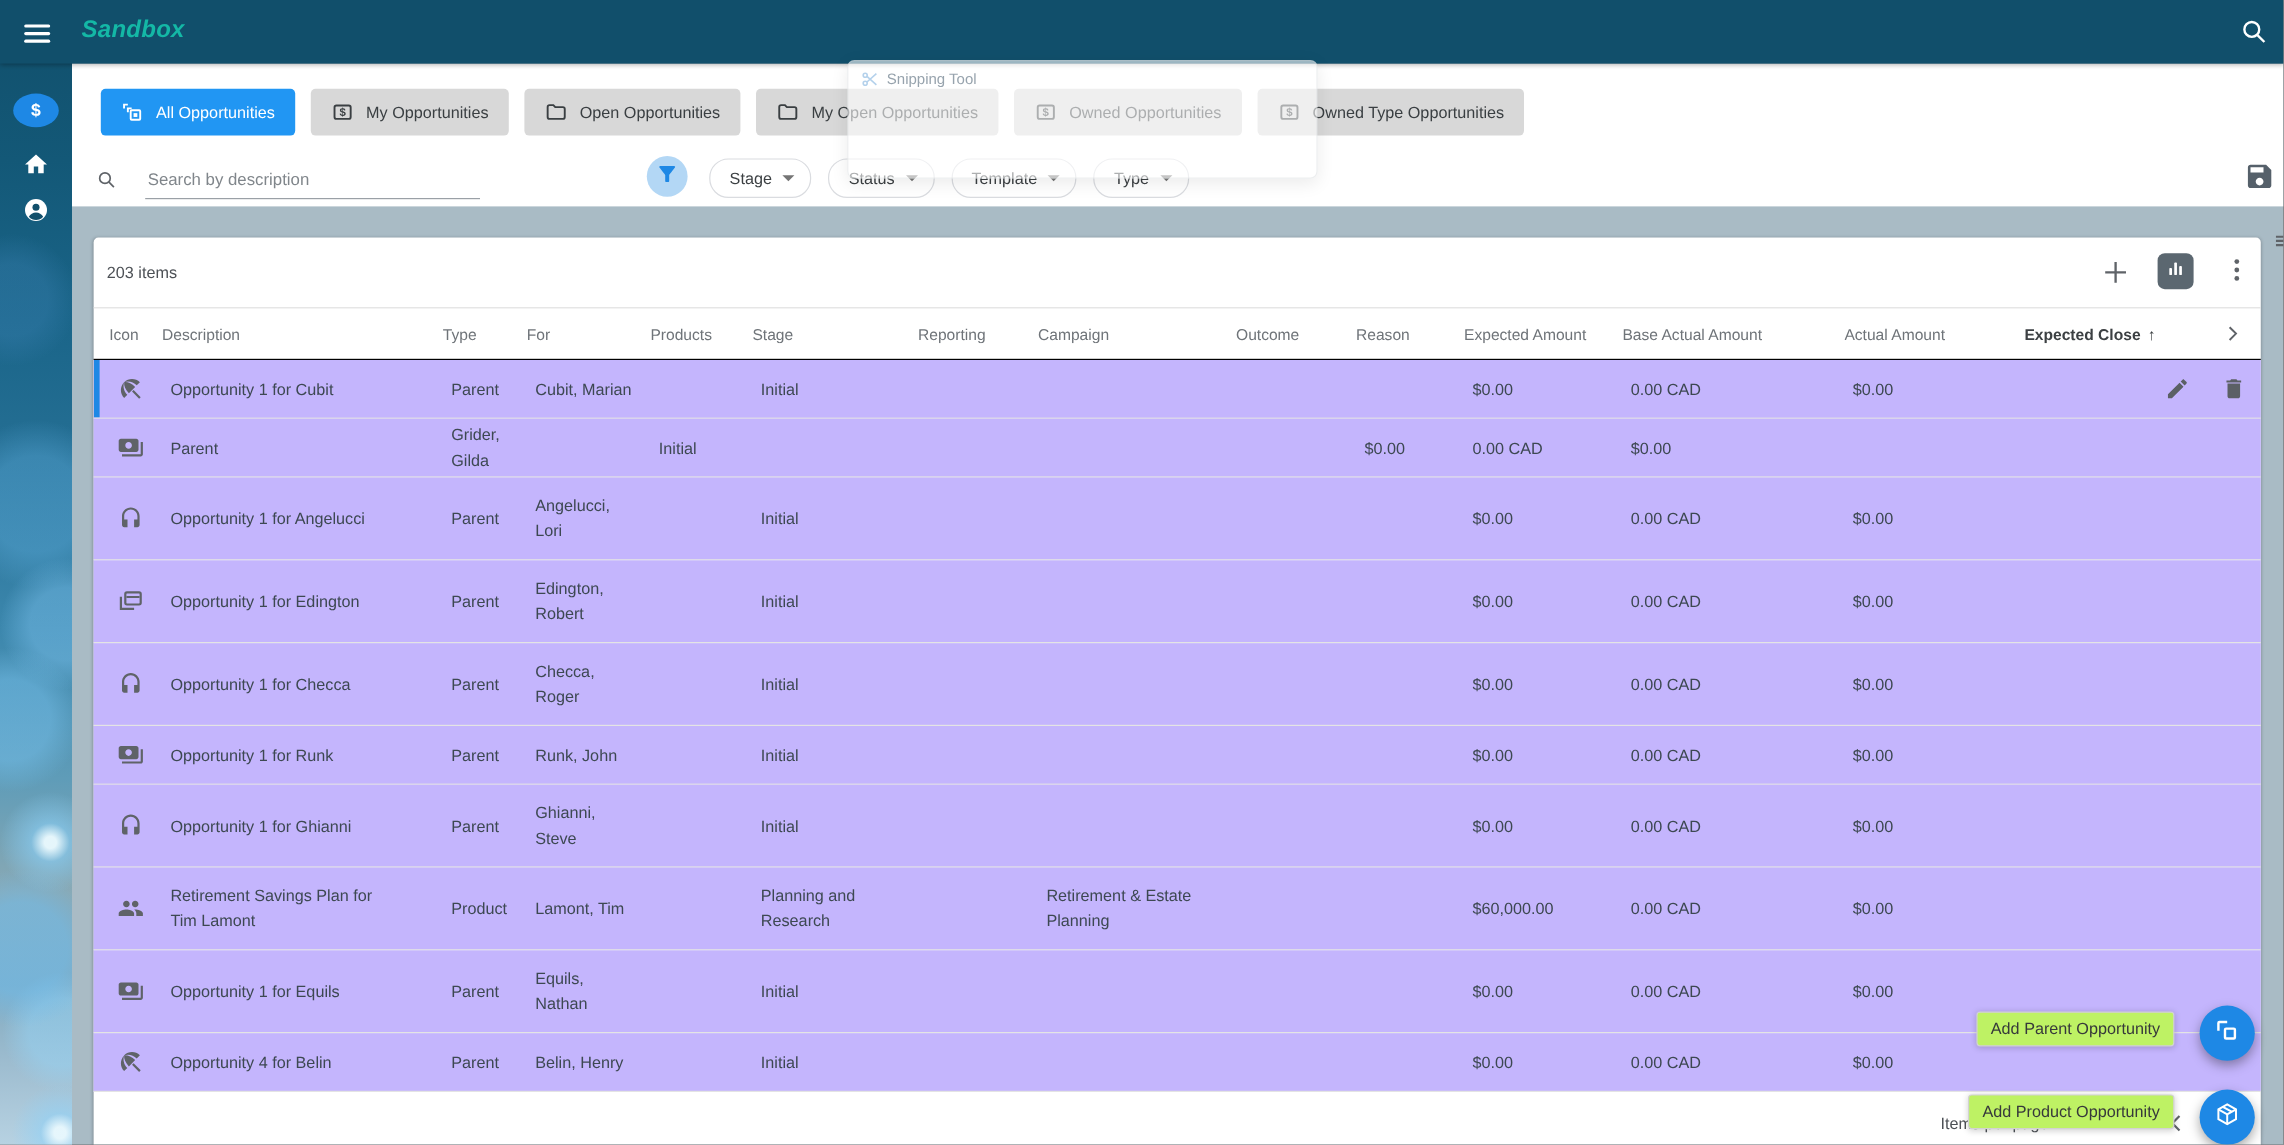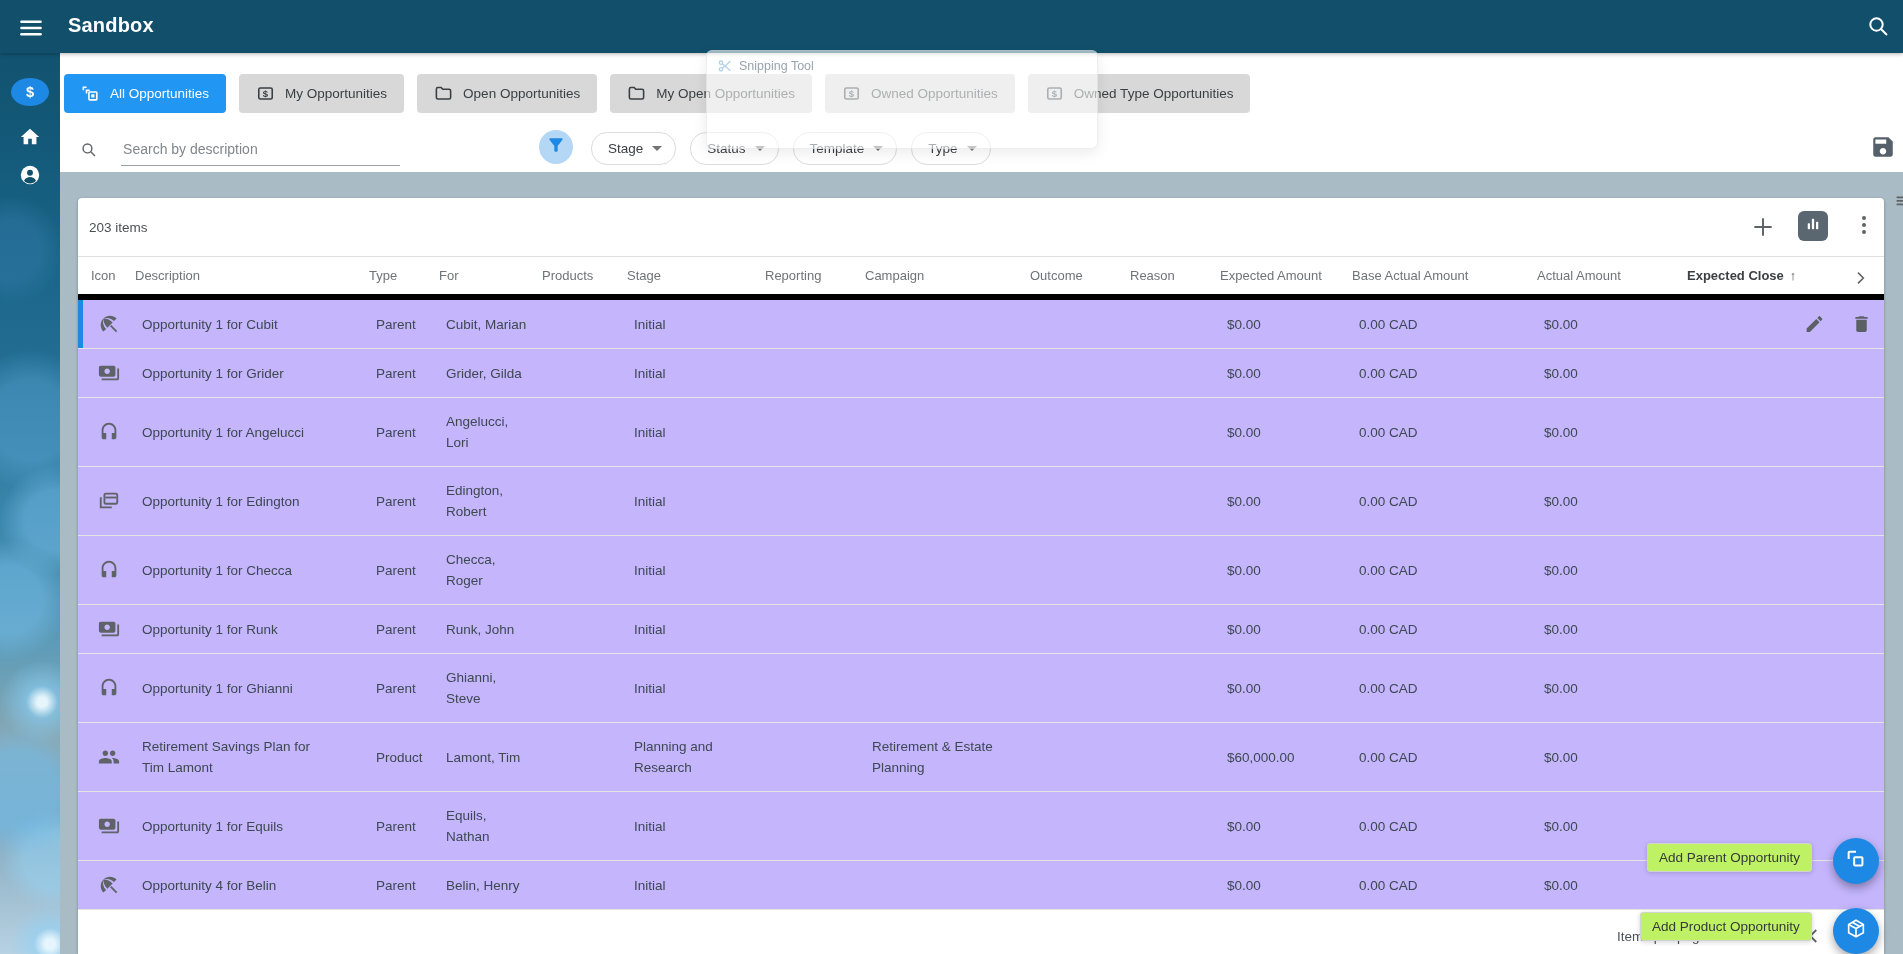--- a/index.html
+++ b/index.html
@@ -21,26 +21,26 @@
   .sb-item{position:absolute;left:0;width:60px;display:flex;justify-content:center;}
   .sb-dollar{top:78px;}
   .sb-dollar .pill{width:38px;height:28px;border-radius:50%;background:#1e88e5;display:flex;align-items:center;justify-content:center;color:#fff;}
   .sb-ic{width:22px;height:22px;color:#fff;}
   .sb-home{top:126px;} .sb-person{top:164px;}
 
   
   .topbar{position:absolute;left:0;top:0;width:1903px;height:53px;background:#114f6b;z-index:4;
           box-shadow:0 1px 4px rgba(0,0,0,.3);}
   .hamburger{position:absolute;left:18px;top:15px;width:26px;height:24px;color:#fff;cursor:pointer;}
-  .app-title{position:absolute;left:68px;top:14px;color:#ffffff;font-size:20px;font-weight:700;letter-spacing:.2px;}
+  .app-title{position:absolute;left:68px;top:14px;color:#14b8a6;font-size:20px;font-weight:700;letter-spacing:.2px;font-style:italic;}
   .top-search{position:absolute;left:1866px;top:14px;width:24px;height:24px;color:#fff;cursor:pointer;}
 
   
   .toolbar{position:absolute;left:60px;top:53px;width:1843px;height:119px;background:#fff;z-index:1;}
-  .tabs{position:absolute;left:4px;top:21px;display:flex;gap:13px;}
+  .tabs{position:absolute;left:24px;top:21px;display:flex;gap:13px;}
   .tab{display:flex;align-items:center;gap:10px;height:39px;padding:0 17px;border-radius:4px;
        background:#d8d8d8;color:#3a3f42;font-size:13.5px;font-weight:500;cursor:pointer;white-space:nowrap;}
   .tab.active{background:#2196f3;color:#fff;}
   .tab .t-ic{width:19px;height:19px;flex:0 0 auto;}
   .filter-row{position:absolute;left:0;top:0;width:100%;height:100%;}
   .search-wrap{position:absolute;left:20px;top:80px;width:320px;display:flex;align-items:flex-end;gap:24px;}
   .search-ic{width:18px;height:18px;color:#5f6368;margin-bottom:7px;}
   .search-input{border:none;border-bottom:1px solid #9aa0a6;outline:none;width:290px;height:30px;
                 font-size:14px;color:#202124;font-family:inherit;background:transparent;}
   .search-input::placeholder{color:#80868b;}
@@ -60,21 +60,21 @@
   .card-toolbar{position:relative;height:58px;border-bottom:1px solid #e0e0e0;}
   .items-count{position:absolute;left:11px;top:22px;font-size:13.5px;color:#4d5156;}
   .ct-plus{position:absolute;left:1672px;top:16px;width:26px;height:26px;color:#5f6368;cursor:pointer;}
   .ct-analytics{position:absolute;left:1720px;top:13px;width:30px;height:30px;border-radius:6px;background:#5b6770;
                 display:flex;align-items:center;justify-content:center;cursor:pointer;}
   .ct-analytics svg{width:18px;height:18px;color:#fff;}
   .ct-kebab{position:absolute;left:1774px;top:15px;width:24px;height:26px;color:#5f6368;cursor:pointer;}
 
   .grid{display:grid;grid-template-columns:44px 234px 70px 103px 85px 138px 100px 165px 100px 90px 132px 185px 150px minmax(0,1fr);
         padding-left:20px;box-sizing:border-box;}
-  .thead{position:relative;height:43px;border-bottom:6px solid #000000;align-items:center;padding-left:13px;}
+  .thead{position:relative;height:43px;border-bottom:1px solid #000000;align-items:center;padding-left:13px;}
   .th{font-size:13px;color:#6f7479;white-space:nowrap;overflow:hidden;}
   .th.sorted{font-weight:700;color:#3c4043;}
   .th .arrow{font-weight:400;margin-left:6px;color:#3c4043;}
   .th-chev{position:absolute;right:16px;top:13px;width:16px;height:16px;color:#5f6368;cursor:pointer;}
 
   .row{position:relative;border-bottom:1px solid #e4e4e4;cursor:pointer;background:#c4b5fd;}
   .row.selected{box-shadow:inset 5px 0 0 #1e88e5;}
   .cell{display:flex;align-items:center;font-size:13.5px;color:#3d4852;line-height:21px;
         white-space:pre-line;overflow:hidden;padding-right:10px;}
   .cell.icon-cell svg{width:22px;height:22px;color:#5f6368;}
@@ -321,21 +321,20 @@
               </svg></span>
        <span class="act"><svg viewBox="0 0 24 24" fill="currentColor">
                 <path d="M6 19c0 1.1.9 2 2 2h8c1.1 0 2-.9 2-2V7H6v12zM19 4h-3.5l-1-1h-5l-1 1H5v2h14V4z"></path>
               </svg></span>
      </div>
         </div>
         <div class="row grid" style="height:49px">
           <div class="cell icon-cell"><svg viewBox="0 0 24 24" fill="currentColor">
               <path d="M19 14V6c0-1.1-.9-2-2-2H3c-1.1 0-2 .9-2 2v8c0 1.1.9 2 2 2h14c1.1 0 2-.9 2-2zm-9-1c-1.66 0-3-1.34-3-3s1.34-3 3-3 3 1.34 3 3-1.34 3-3 3zm13-6v11c0 1.1-.9 2-2 2H4v-2h17V7h2z"></path>
             </svg></div>
-          <div class="cell">Opportunity 1 for Grider</div>
           <div class="cell">Parent</div>
           <div class="cell">Grider, Gilda</div>
           <div class="cell"></div>
           <div class="cell">Initial</div>
           <div class="cell"></div>
           <div class="cell"></div>
           <div class="cell"></div>
           <div class="cell"></div>
           <div class="cell">$0.00</div>
           <div class="cell">0.00 CAD</div>

